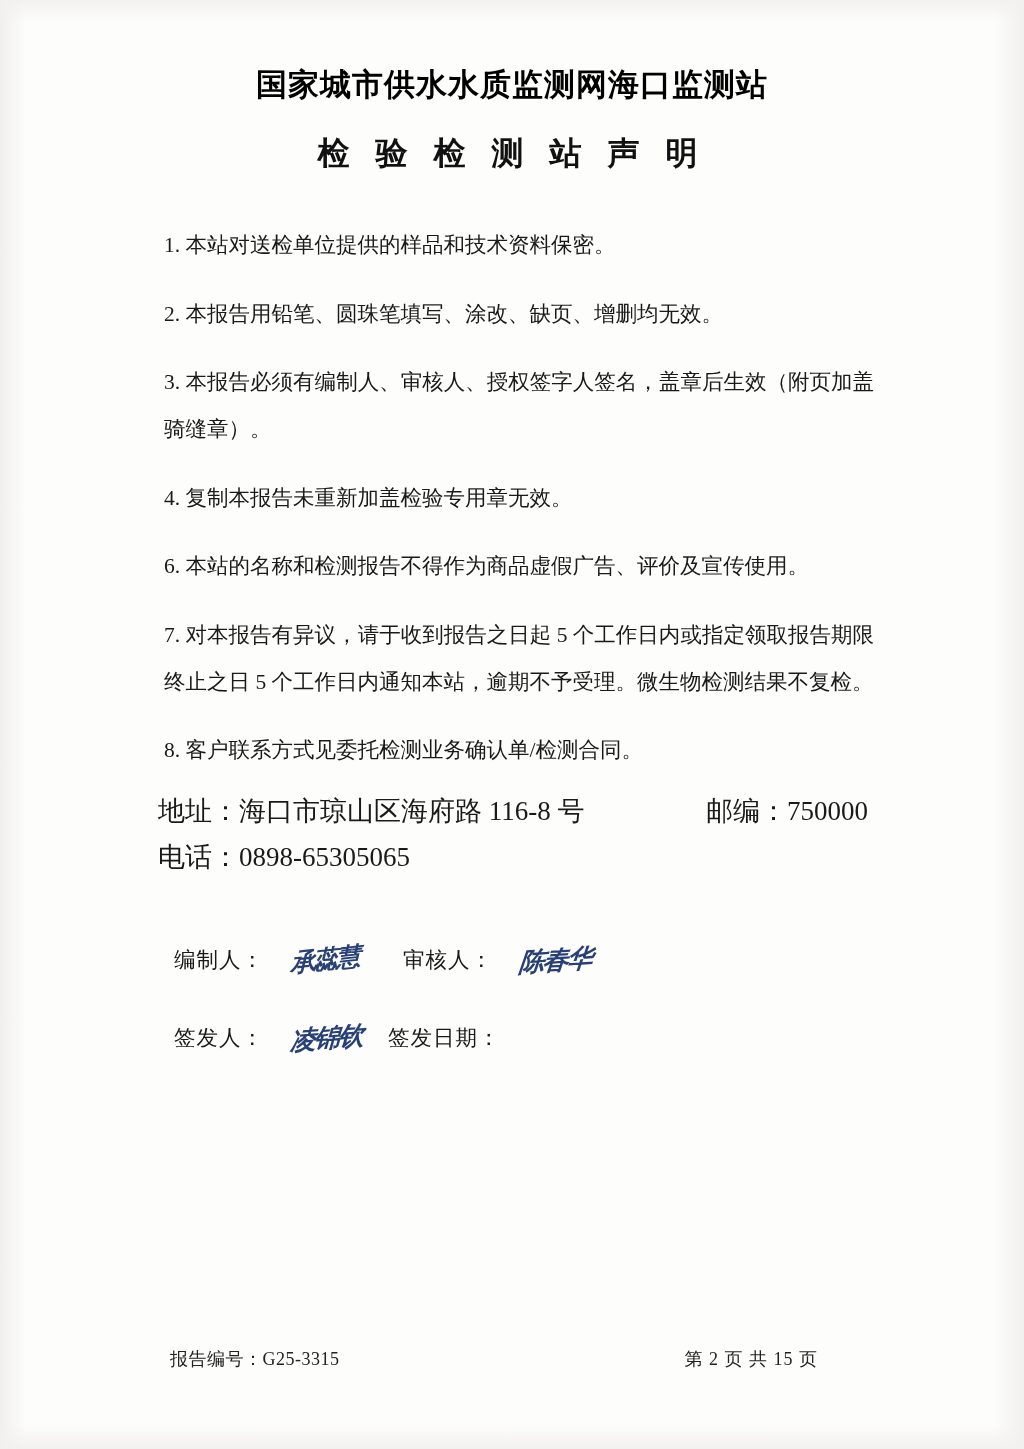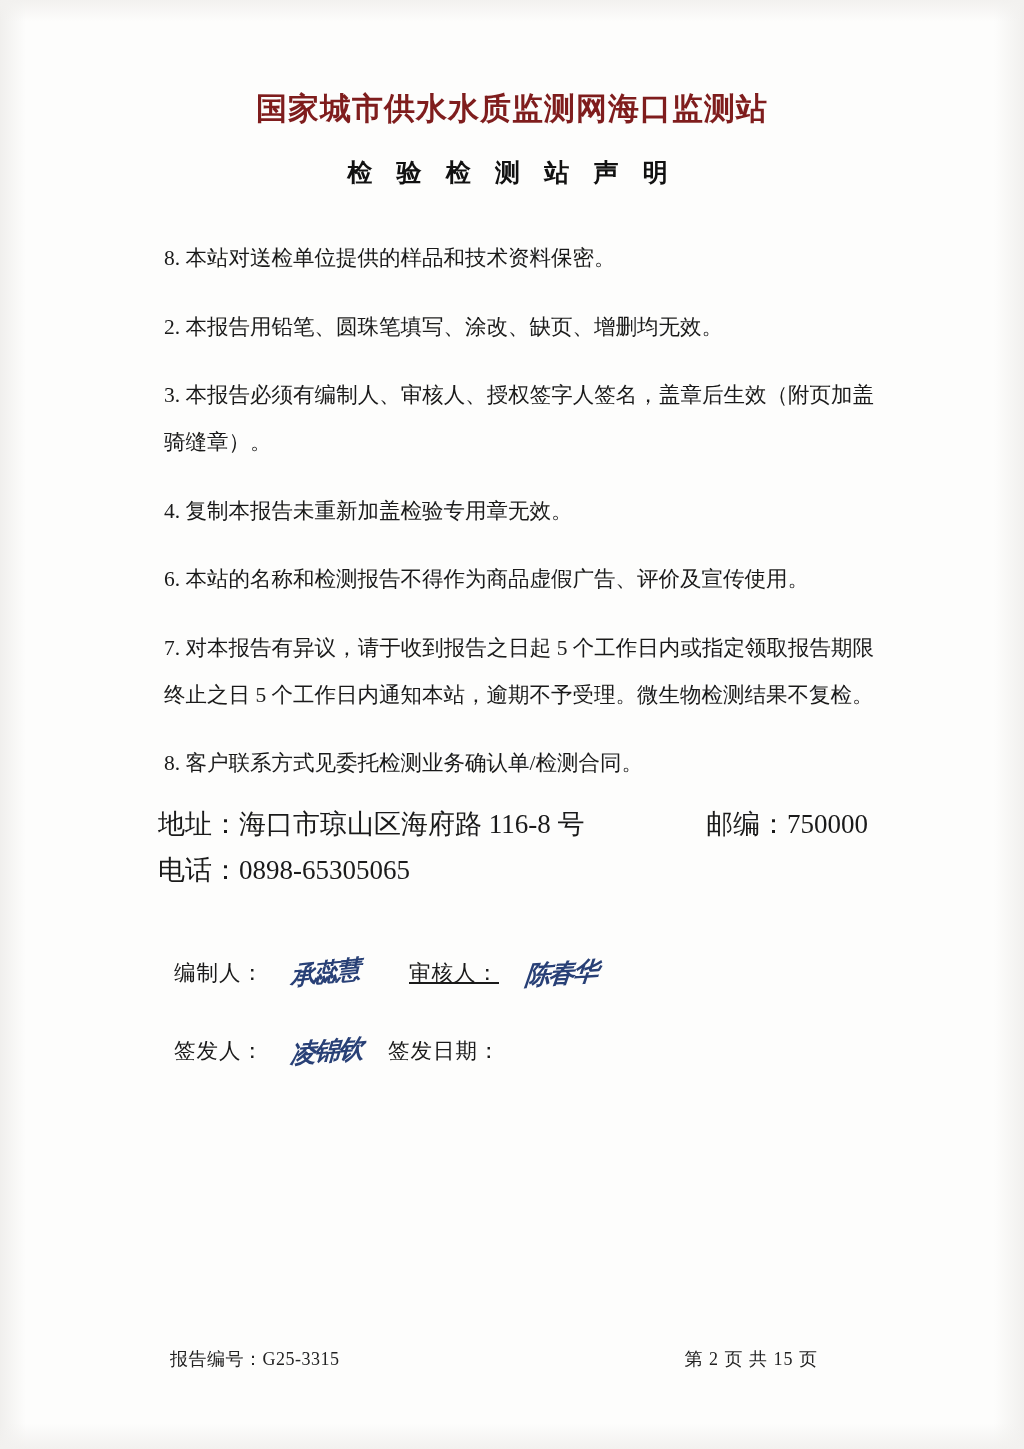--- a/index.html
+++ b/index.html
@@ -47,26 +47,26 @@
     left: 150px;
     right: 150px;
     top: 0;
   }
 
   .title-main {
     text-align: center;
     font-size: 31px;
     font-weight: bold;
     letter-spacing: 1px;
-    margin-top: 88px;
-    color: #7f1d1d;
+    margin-top: 64px;
+    color: #000000;
   }
   .title-sub {
     text-align: center;
-    font-size: 25px;
+    font-size: 32px;
     font-weight: bold;
     letter-spacing: 9px;
     margin-top: 26px;
     color: #111;
   }
 
   .clauses {
     margin-top: 46px;
   }
   .clause {
@@ -120,22 +120,21 @@
     display: inline-block;
     margin-left: 26px;
     margin-right: 26px;
     letter-spacing: -2px;
     font-weight: bold;
     opacity: .92;
   }
   .hand.sig2 { transform: rotate(-4deg) skewX(-10deg); font-size: 26px; }
   .hand.sig3 { transform: rotate(-5deg) skewX(-8deg); font-size: 26px; }
   .sign-label2 {
-    margin-left: 24px;
-    text-decoration: underline;
+    margin-left: 18px;
   }
   .sign-date {
     margin-left: 64px;
     letter-spacing: 1px;
   }
 
   
   .seal {
     position: absolute;
     left: 232px;
@@ -202,21 +201,21 @@
   <div class="scan-edge-right"></div>
   <div class="scan-edge-top"></div>
   <div class="scan-edge-bottom"></div>
 
   <div class="content">
 
     <div class="title-main">国家城市供水水质监测网海口监测站</div>
     <div class="title-sub">检 验 检 测 站 声 明</div>
 
     <div class="clauses">
-      <p class="clause">8. 本站对送检单位提供的样品和技术资料保密。</p>
+      <p class="clause">1. 本站对送检单位提供的样品和技术资料保密。</p>
       <p class="clause">2. 本报告用铅笔、圆珠笔填写、涂改、缺页、增删均无效。</p>
       <p class="clause">3. 本报告必须有编制人、审核人、授权签字人签名，盖章后生效（附页加盖骑缝章）。</p>
       <p class="clause">4. 复制本报告未重新加盖检验专用章无效。</p>
       <p class="clause">6. 本站的名称和检测报告不得作为商品虚假广告、评价及宣传使用。</p>
       <p class="clause">7. 对本报告有异议，请于收到报告之日起 5 个工作日内或指定领取报告期限终止之日 5 个工作日内通知本站，逾期不予受理。微生物检测结果不复检。</p>
       <p class="clause">8. 客户联系方式见委托检测业务确认单/检测合同。</p>
     </div>
 
     <div class="contact-block">
       <div class="contact-row">

